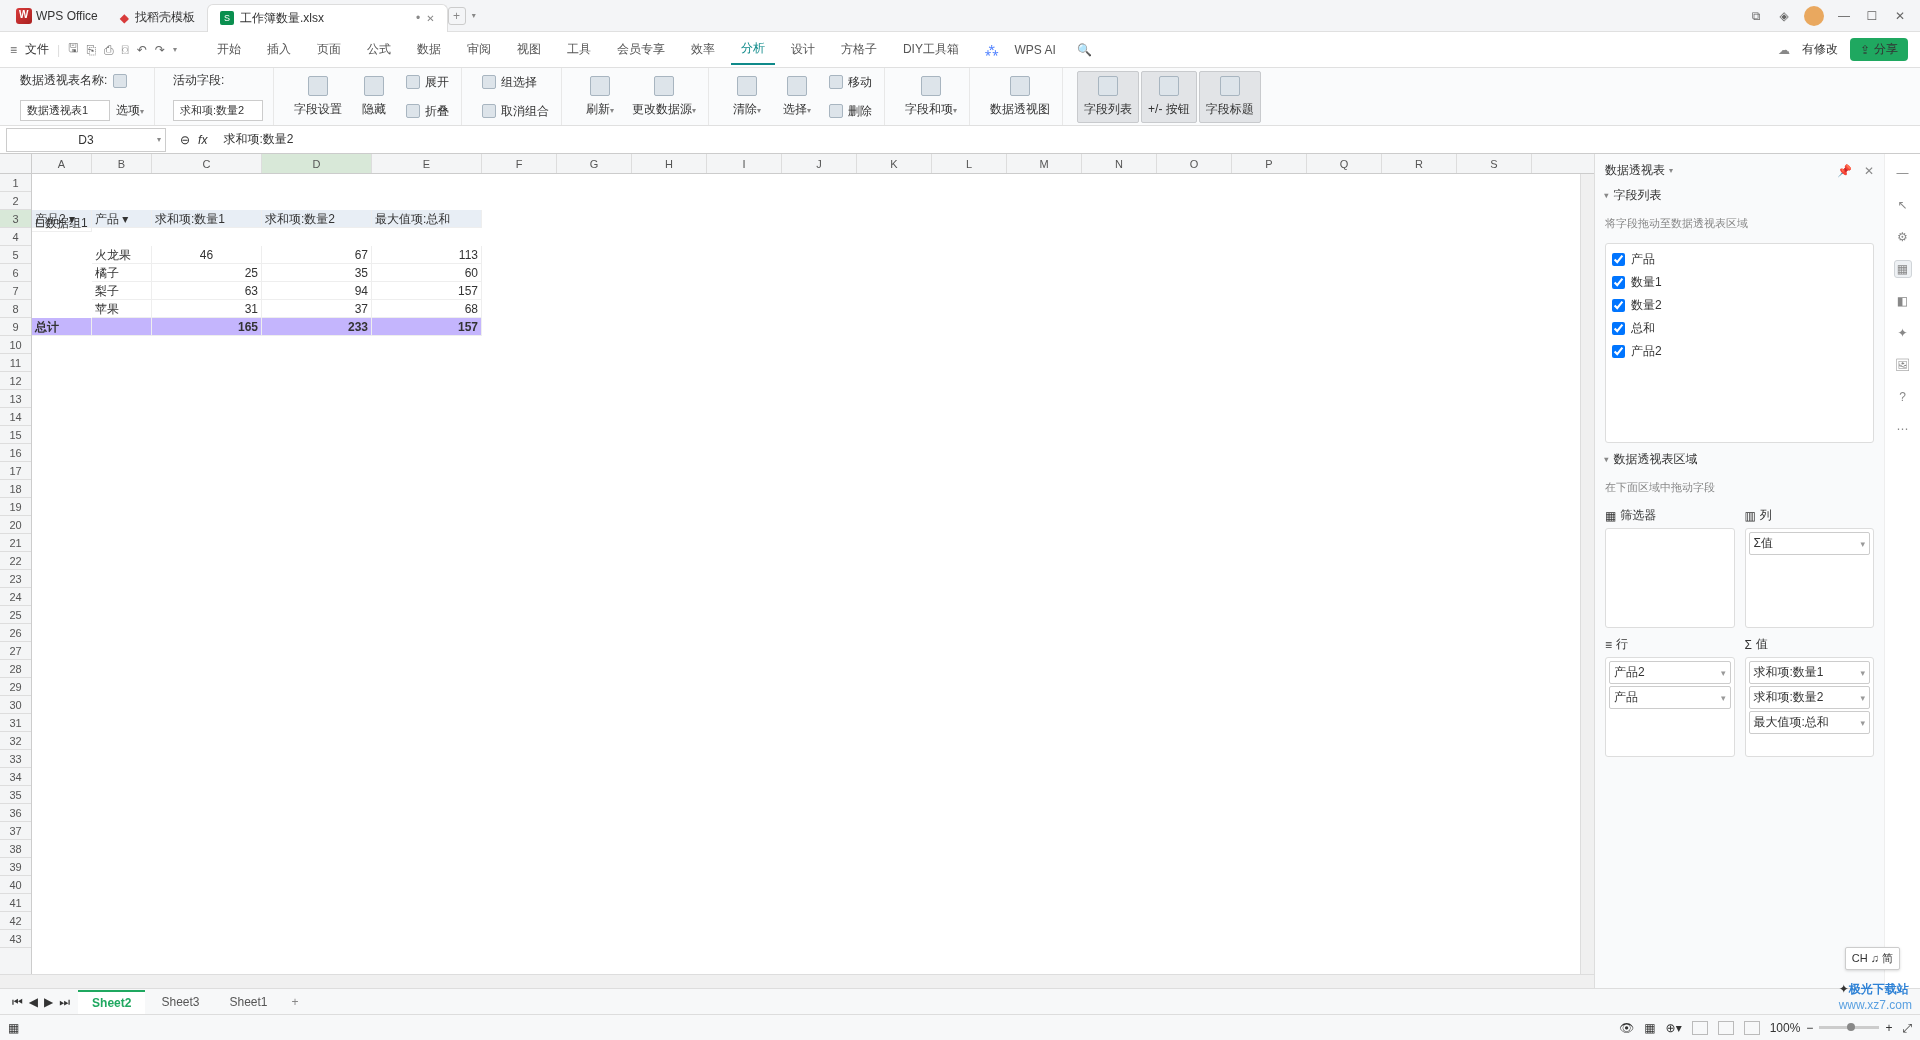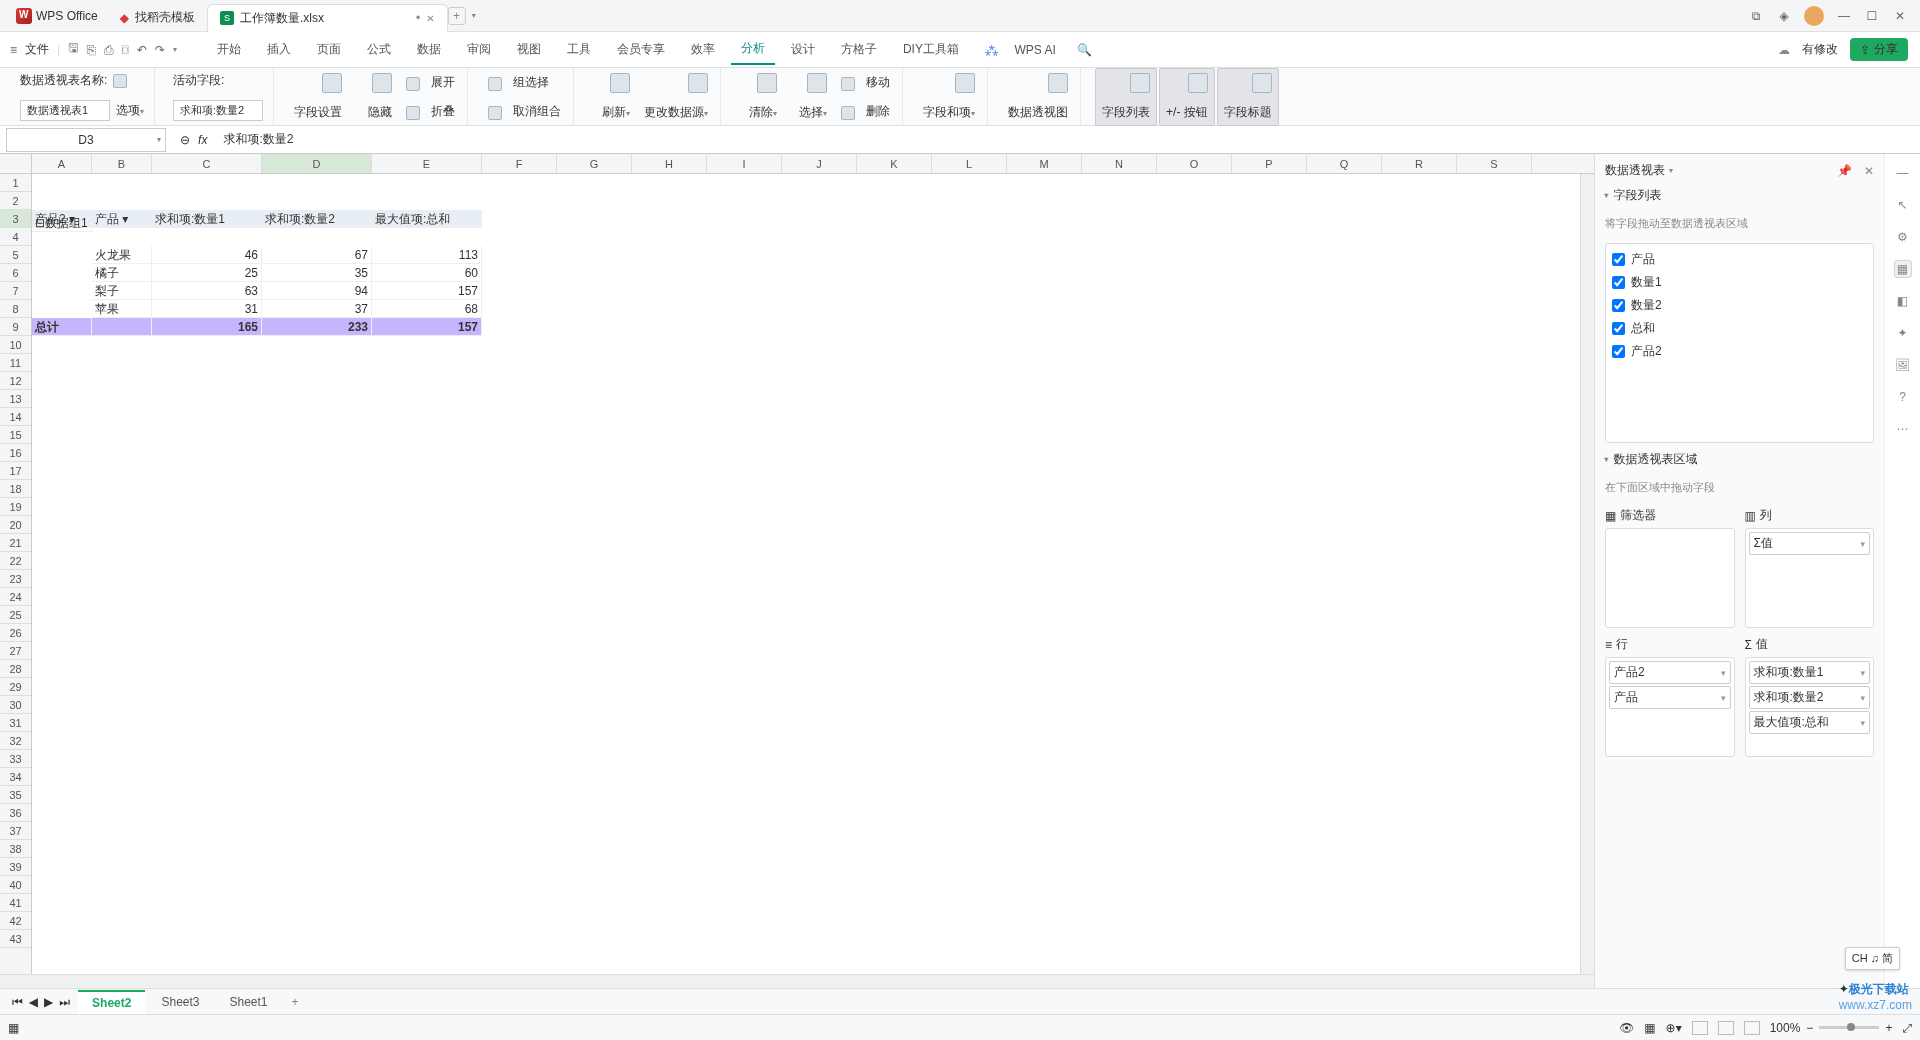--- a/index.html
+++ b/index.html
@@ -20,21 +20,21 @@
 .mb-left{display:flex;align-items:center;gap:8px;padding:0 10px}
 .menuitems{display:flex;align-items:center;gap:6px;padding-left:20px}
 .menuitem{padding:6px 10px;cursor:pointer;color:#555}
 .menuitem.active{color:#0f8a8a;border-bottom:2px solid #0f8a8a}
 .mb-right{margin-left:auto;display:flex;align-items:center;gap:12px;padding-right:12px}
 .sharebtn{background:#1fa860;color:#fff;padding:3px 10px;border-radius:4px;display:flex;align-items:center;gap:4px;cursor:pointer}
 .ribbon{height:58px;display:flex;align-items:center;background:#fafbfc;border-bottom:1px solid #e0e0e0;padding:0 10px;gap:8px}
 .rgroup{display:flex;flex-direction:column;justify-content:space-between;gap:3px;padding:4px 10px;border-right:1px solid #e8e8e8;height:100%}
 .rrow{display:flex;align-items:center;gap:6px;font-size:11px;color:#555}
 .rfield{background:#fff;border:1px solid #ccc;padding:2px 6px;min-width:90px;font-size:11px}
-.rbtn{display:flex;flex-direction:column;align-items:flex-end;gap:11px;padding:4px 6px;cursor:pointer;font-size:11px;color:#555}
+.rbtn{display:flex;flex-direction:column;align-items:center;gap:5px;padding:4px 6px;cursor:pointer;font-size:11px;color:#555}
 .rbtn.large{min-width:48px}
 .rbtn.dis{color:#bbb}
 .rbtn.pressed{background:#e2e4e7;border:1px solid #c8cacd;border-radius:2px}
 .rico{width:20px;height:20px;background:#dde4ea;border:1px solid #a8b5c0;border-radius:2px}
 .rico.sm{width:14px;height:14px}
 .rgrouph{display:flex;align-items:center;gap:2px;padding:0 6px;border-right:1px solid #e8e8e8;height:100%}
 .formulabar{height:28px;display:flex;align-items:center;border-bottom:1px solid #ccc;background:#fff}
 .namebox{width:160px;height:24px;border:1px solid #ccc;display:flex;align-items:center;justify-content:center;margin:0 6px;position:relative}
 .namebox .dd{position:absolute;right:4px;color:#888}
 .fb-icons{display:flex;gap:8px;padding:0 8px;color:#666}
@@ -358,21 +358,21 @@
         </div>
       <div class="grid" id="grid">
         <div class="activecell" style="left:230px;top:36px;width:110px;height:18px"></div>
       <div class="cell hdr" style="left: 0px; top: 36px; width: 60px;">产品2 ▾</div>
           <div class="cell hdr" style="left: 60px; top: 36px; width: 60px;">产品   ▾</div>
           <div class="cell hdr" style="left: 120px; top: 36px; width: 110px;">求和项:数量1</div>
           <div class="cell hdr" style="left: 230px; top: 36px; width: 110px;">求和项:数量2</div>
           <div class="cell hdr" style="left: 340px; top: 36px; width: 110px;">最大值项:总和</div>
           <div class="cell " style="left: 0px; top: 40px; width: 60px;">⊟数据组1</div>
           <div class="cell " style="left: 60px; top: 72px; width: 60px;">火龙果</div>
-          <div class="cell num" style="left: 120px; top: 72px; width: 110px;">46</div>
+          <div class="cell num" style="left: 120px; top: 72px; width: 110px; text-align: center;">46</div>
           <div class="cell num" style="left: 230px; top: 72px; width: 110px;">67</div>
           <div class="cell num" style="left: 340px; top: 72px; width: 110px;">113</div>
           <div class="cell " style="left: 60px; top: 90px; width: 60px;">橘子</div>
           <div class="cell num" style="left: 120px; top: 90px; width: 110px;">25</div>
           <div class="cell num" style="left: 230px; top: 90px; width: 110px;">35</div>
           <div class="cell num" style="left: 340px; top: 90px; width: 110px;">60</div>
           <div class="cell " style="left: 60px; top: 108px; width: 60px;">梨子</div>
           <div class="cell num" style="left: 120px; top: 108px; width: 110px;">63</div>
           <div class="cell num" style="left: 230px; top: 108px; width: 110px;">94</div>
           <div class="cell num" style="left: 340px; top: 108px; width: 110px;">157</div>

